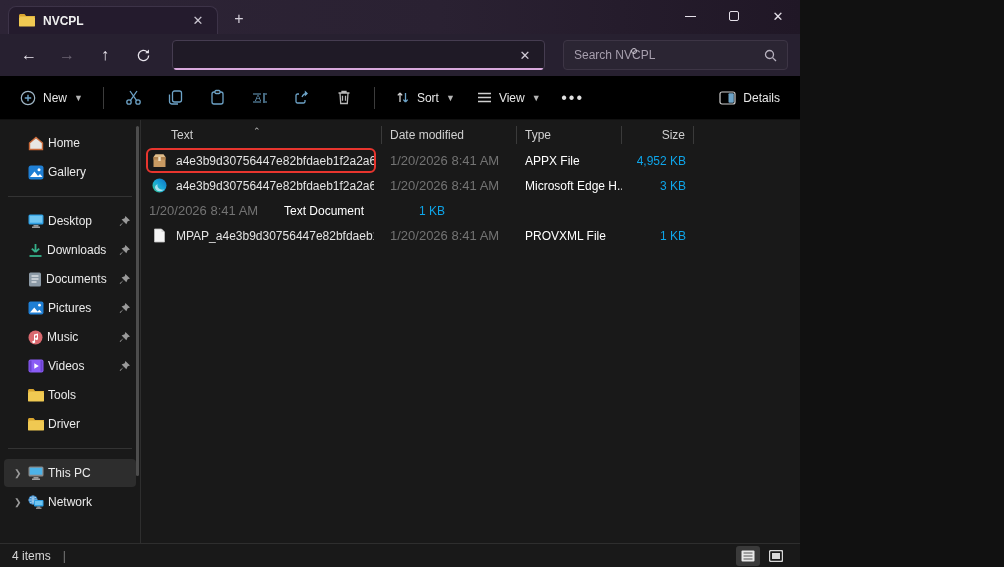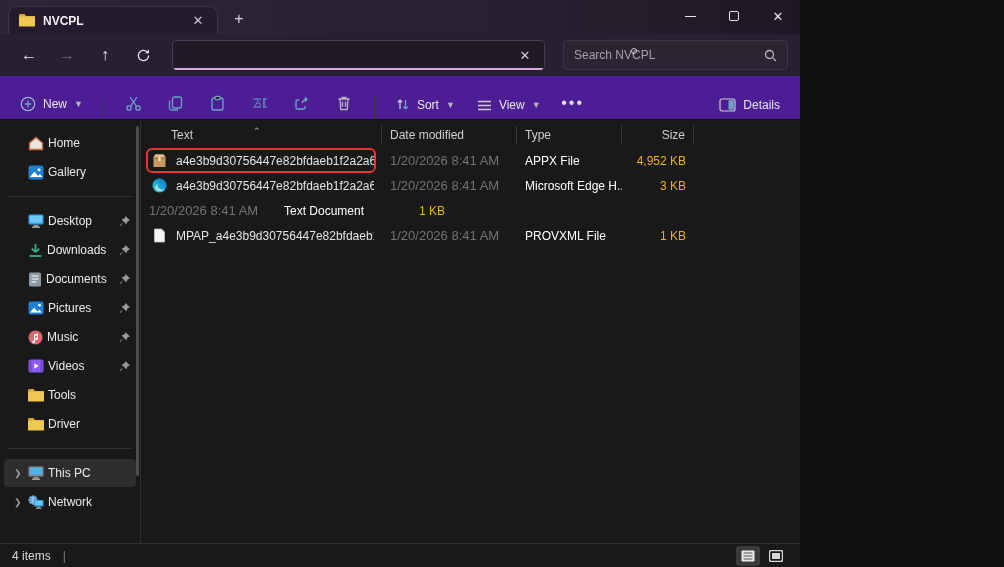--- a/index.html
+++ b/index.html
@@ -26,21 +26,21 @@
   .addressbar { position:relative; height:30px; flex:1; margin-left:8px; background:#1f1a26; border:1px solid #453c50; border-radius:4px; display:flex; align-items:center; padding:0 8px; }
   .addressbar::after { content:""; position:absolute; left:1px; right:1px; bottom:-1px; height:2px; background:#d9a9dd; border-radius:0 0 4px 4px; }
   .addr-text { background:#8b4bb1; color:#ffffff; padding:2px 3px; font-size:13px; white-space:nowrap; }
   .addr-glyph { position:absolute; left:458px; top:7px; width:6px; height:6px; border:1px solid #cfc9d4; border-radius:50%; }
   .addr-clear { margin-left:auto; color:#cfc9d4; font-size:13px; width:22px; text-align:center; }
   .searchbox { width:225px; height:30px; margin-left:14px; background:#2b2533; border:1px solid #3d3545; border-radius:4px; display:flex; align-items:center; padding:0 10px; }
   .search-ph { color:#a79fae; font-size:12px; flex:1; }
   .search-icon { color:#b8b2bf; }
 
   
-  .toolbar { height:44px; background:#4c1d95; border-bottom:1px solid #111; display:flex; align-items:flex-end; padding:0 10px; gap:2px; flex:0 0 auto; }
+  .toolbar { height:44px; background:#000000; border-bottom:1px solid #111; display:flex; align-items:center; padding:0 10px; gap:2px; flex:0 0 auto; }
   .tb-btn { display:flex; align-items:center; gap:7px; padding:7px 10px; border-radius:4px; color:#e8e8e8; font-size:12px; }
   .tb-icon-btn { width:40px; height:32px; display:flex; align-items:center; justify-content:center; border-radius:4px; }
   .tb-sep { width:1px; height:22px; background:#3c3c3c; margin:0 8px; }
   .chev { font-size:9px; color:#b5b5b5; }
   .tb-spacer { flex:1; }
   svg.ic { display:block; }
 
   
   .main { flex:1; display:flex; min-height:0; position:relative; }
   .sidebar { width:141px; border-right:1px solid #2e2e2e; position:relative; padding-top:8px; overflow:hidden; }
@@ -61,21 +61,21 @@
   .fl-col.c-date { width:135px; }
   .fl-col.c-type { width:105px; }
   .fl-col.c-size { width:72px; text-align:right; }
   .fl-header .fl-col { border-right:1px solid #3a3a3a; height:18px; line-height:18px; }
   .sort-caret { position:absolute; left:112px; top:-4px; font-size:9px; color:#bdbdbd; }
   .fl-row { display:flex; height:25px; align-items:center; color:#e4e4e4; position:relative; }
   .name-cell { width:241px; display:flex; align-items:center; gap:8px; padding:0 8px 0 10px; overflow:hidden; }
   .name-text { white-space:nowrap; overflow:hidden; font-size:12px; }
   .cell-date { width:135px; padding:0 8px; color:#737373; font-size:13px; }
   .cell-type { width:105px; padding:0 8px; color:#ffffff; font-size:12px; white-space:nowrap; overflow:hidden; }
-  .cell-size { width:72px; padding:0 8px; color:#eab308; font-size:12px; text-align:right; }
+  .cell-size { width:72px; padding:0 8px; color:#0ea5e9; font-size:12px; text-align:right; }
   .annotation { position:absolute; left:5px; top:0px; width:230px; height:25px; border:2px solid #e8352e; border-radius:6px; pointer-events:none; }
   .file-ico { width:17px; height:17px; flex:0 0 auto; display:flex; align-items:center; justify-content:center; }
 
   
   .statusbar { height:24px; border-top:1px solid #2e2e2e; background:#191919; display:flex; align-items:center; padding:0 12px; flex:0 0 auto; color:#d6d6d6; }
   .status-sep { margin-left:12px; color:#7a7a7a; }
   .status-spacer { flex:1; }
   .view-toggle { width:24px; height:20px; display:flex; align-items:center; justify-content:center; border-radius:3px; margin-left:4px; }
   .view-toggle.active { background:#3a3a3a; }
 </style>

